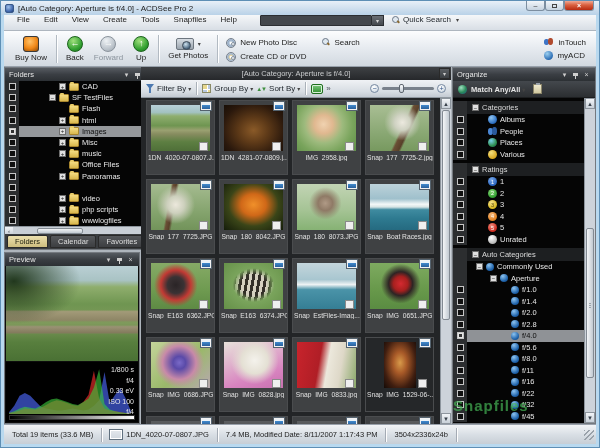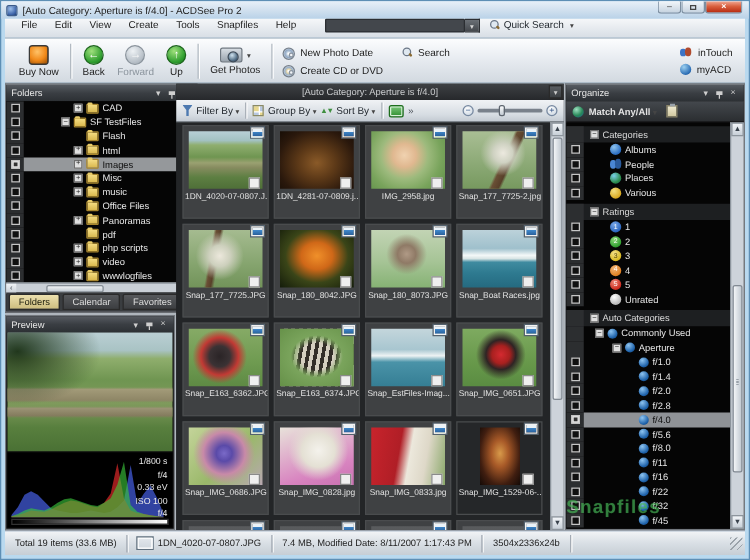--- a/index.html
+++ b/index.html
@@ -266,21 +266,21 @@
         <span class="cam"></span>
         <span class="dd-arrow"></span>
       </span>
       <span>Get Photos</span>
     </div>
     <span class="tb-sep"></span>
     <div class="tb-2col">
       <div class="tb-stack">
         <div class="tb-row">
           <span class="disc"></span>
-          <span>New Photo Date</span>
+          <span>New Photo Disc</span>
         </div>
         <div class="tb-row">
           <span class="disc warm"></span>
           <span>Create CD or DVD</span>
         </div>
       </div>
       <div class="tb-row">
         <span class="mag"></span>
         <span>Search</span>
       </div>
@@ -407,46 +407,41 @@
               <span class="xbox">+</span>
               <span class="folder-ic"></span>
               <span class="flabel">Panoramas</span>
             </span>
           </div>
 
           <div class="frow exp-none" style="--lvl: 1;">
             <span class="gut">
               <span class="cb"></span>
             </span>
-            <span class="fcontent">
-              <span class="xbox"></span>
-              <span class="folder-ic"></span>
-              <span class="flabel">pdf</span>
-            </span>
           </div>
 
           <div class="frow exp-plus" style="--lvl: 1;">
             <span class="gut">
               <span class="cb"></span>
             </span>
             <span class="fcontent">
               <span class="xbox">+</span>
               <span class="folder-ic"></span>
+              <span class="flabel">video</span>
+            </span>
+          </div>
+
+          <div class="frow exp-plus" style="--lvl: 1;">
+            <span class="gut">
+              <span class="cb"></span>
+            </span>
+            <span class="fcontent">
+              <span class="xbox">+</span>
+              <span class="folder-ic"></span>
               <span class="flabel">php scripts</span>
-            </span>
-          </div>
-
-          <div class="frow exp-plus" style="--lvl: 1;">
-            <span class="gut">
-              <span class="cb"></span>
-            </span>
-            <span class="fcontent">
-              <span class="xbox">+</span>
-              <span class="folder-ic"></span>
-              <span class="flabel">video</span>
             </span>
           </div>
 
           <div class="frow exp-plus" style="--lvl: 1;">
             <span class="gut">
               <span class="cb"></span>
             </span>
             <span class="fcontent">
               <span class="xbox">+</span>
               <span class="folder-ic"></span>

